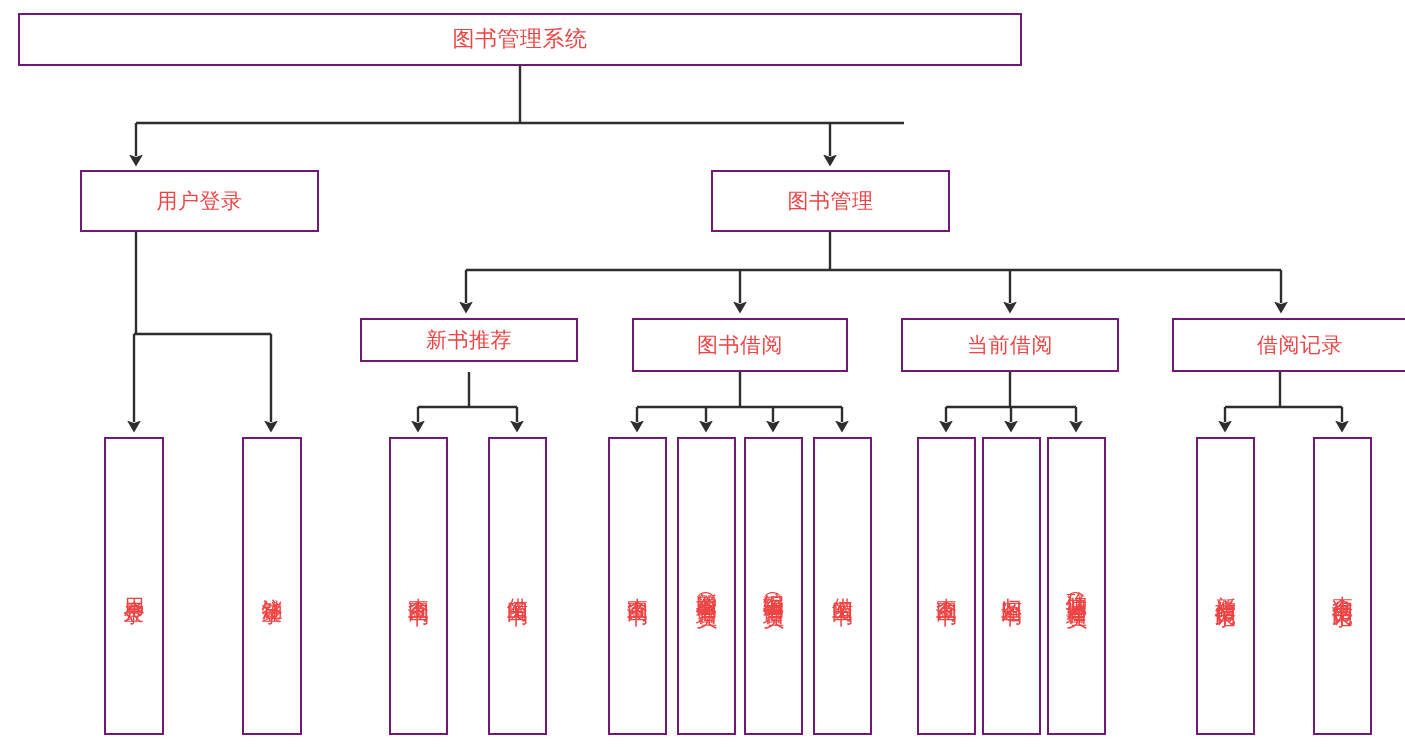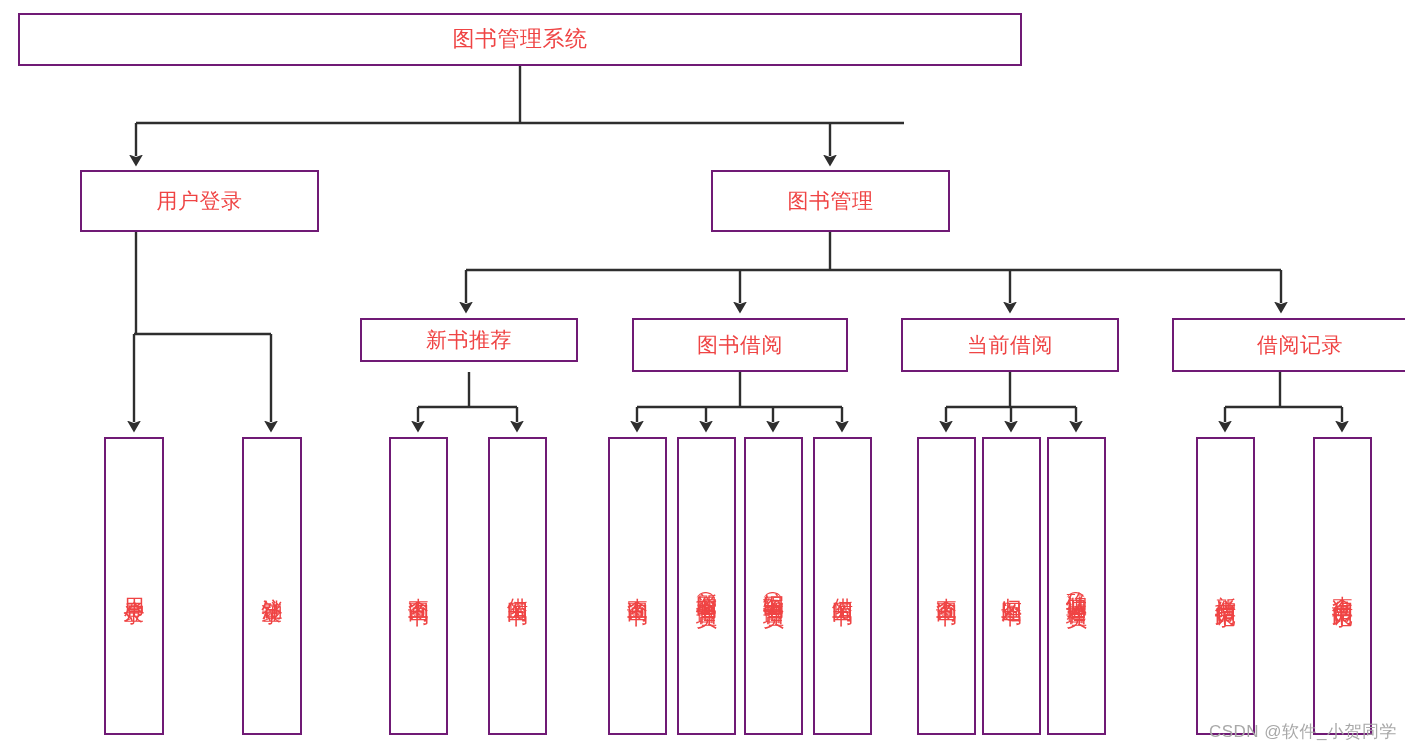--- a/index.html
+++ b/index.html
@@ -207,15 +207,14 @@
   </div>
 
   <div class="node v-node" style="left:1196px; top:437px; width:59px; height:298px;">
     <span class="node-label">新增借阅记录</span>
   </div>
 
   <div class="node v-node" style="left:1313px; top:437px; width:59px; height:298px;">
     <span class="node-label">查询借阅记录</span>
   </div>
 
-  <div class="watermark">CSDN @软件_小贺同学</div>
 
 </div>
 
 </body></html>

